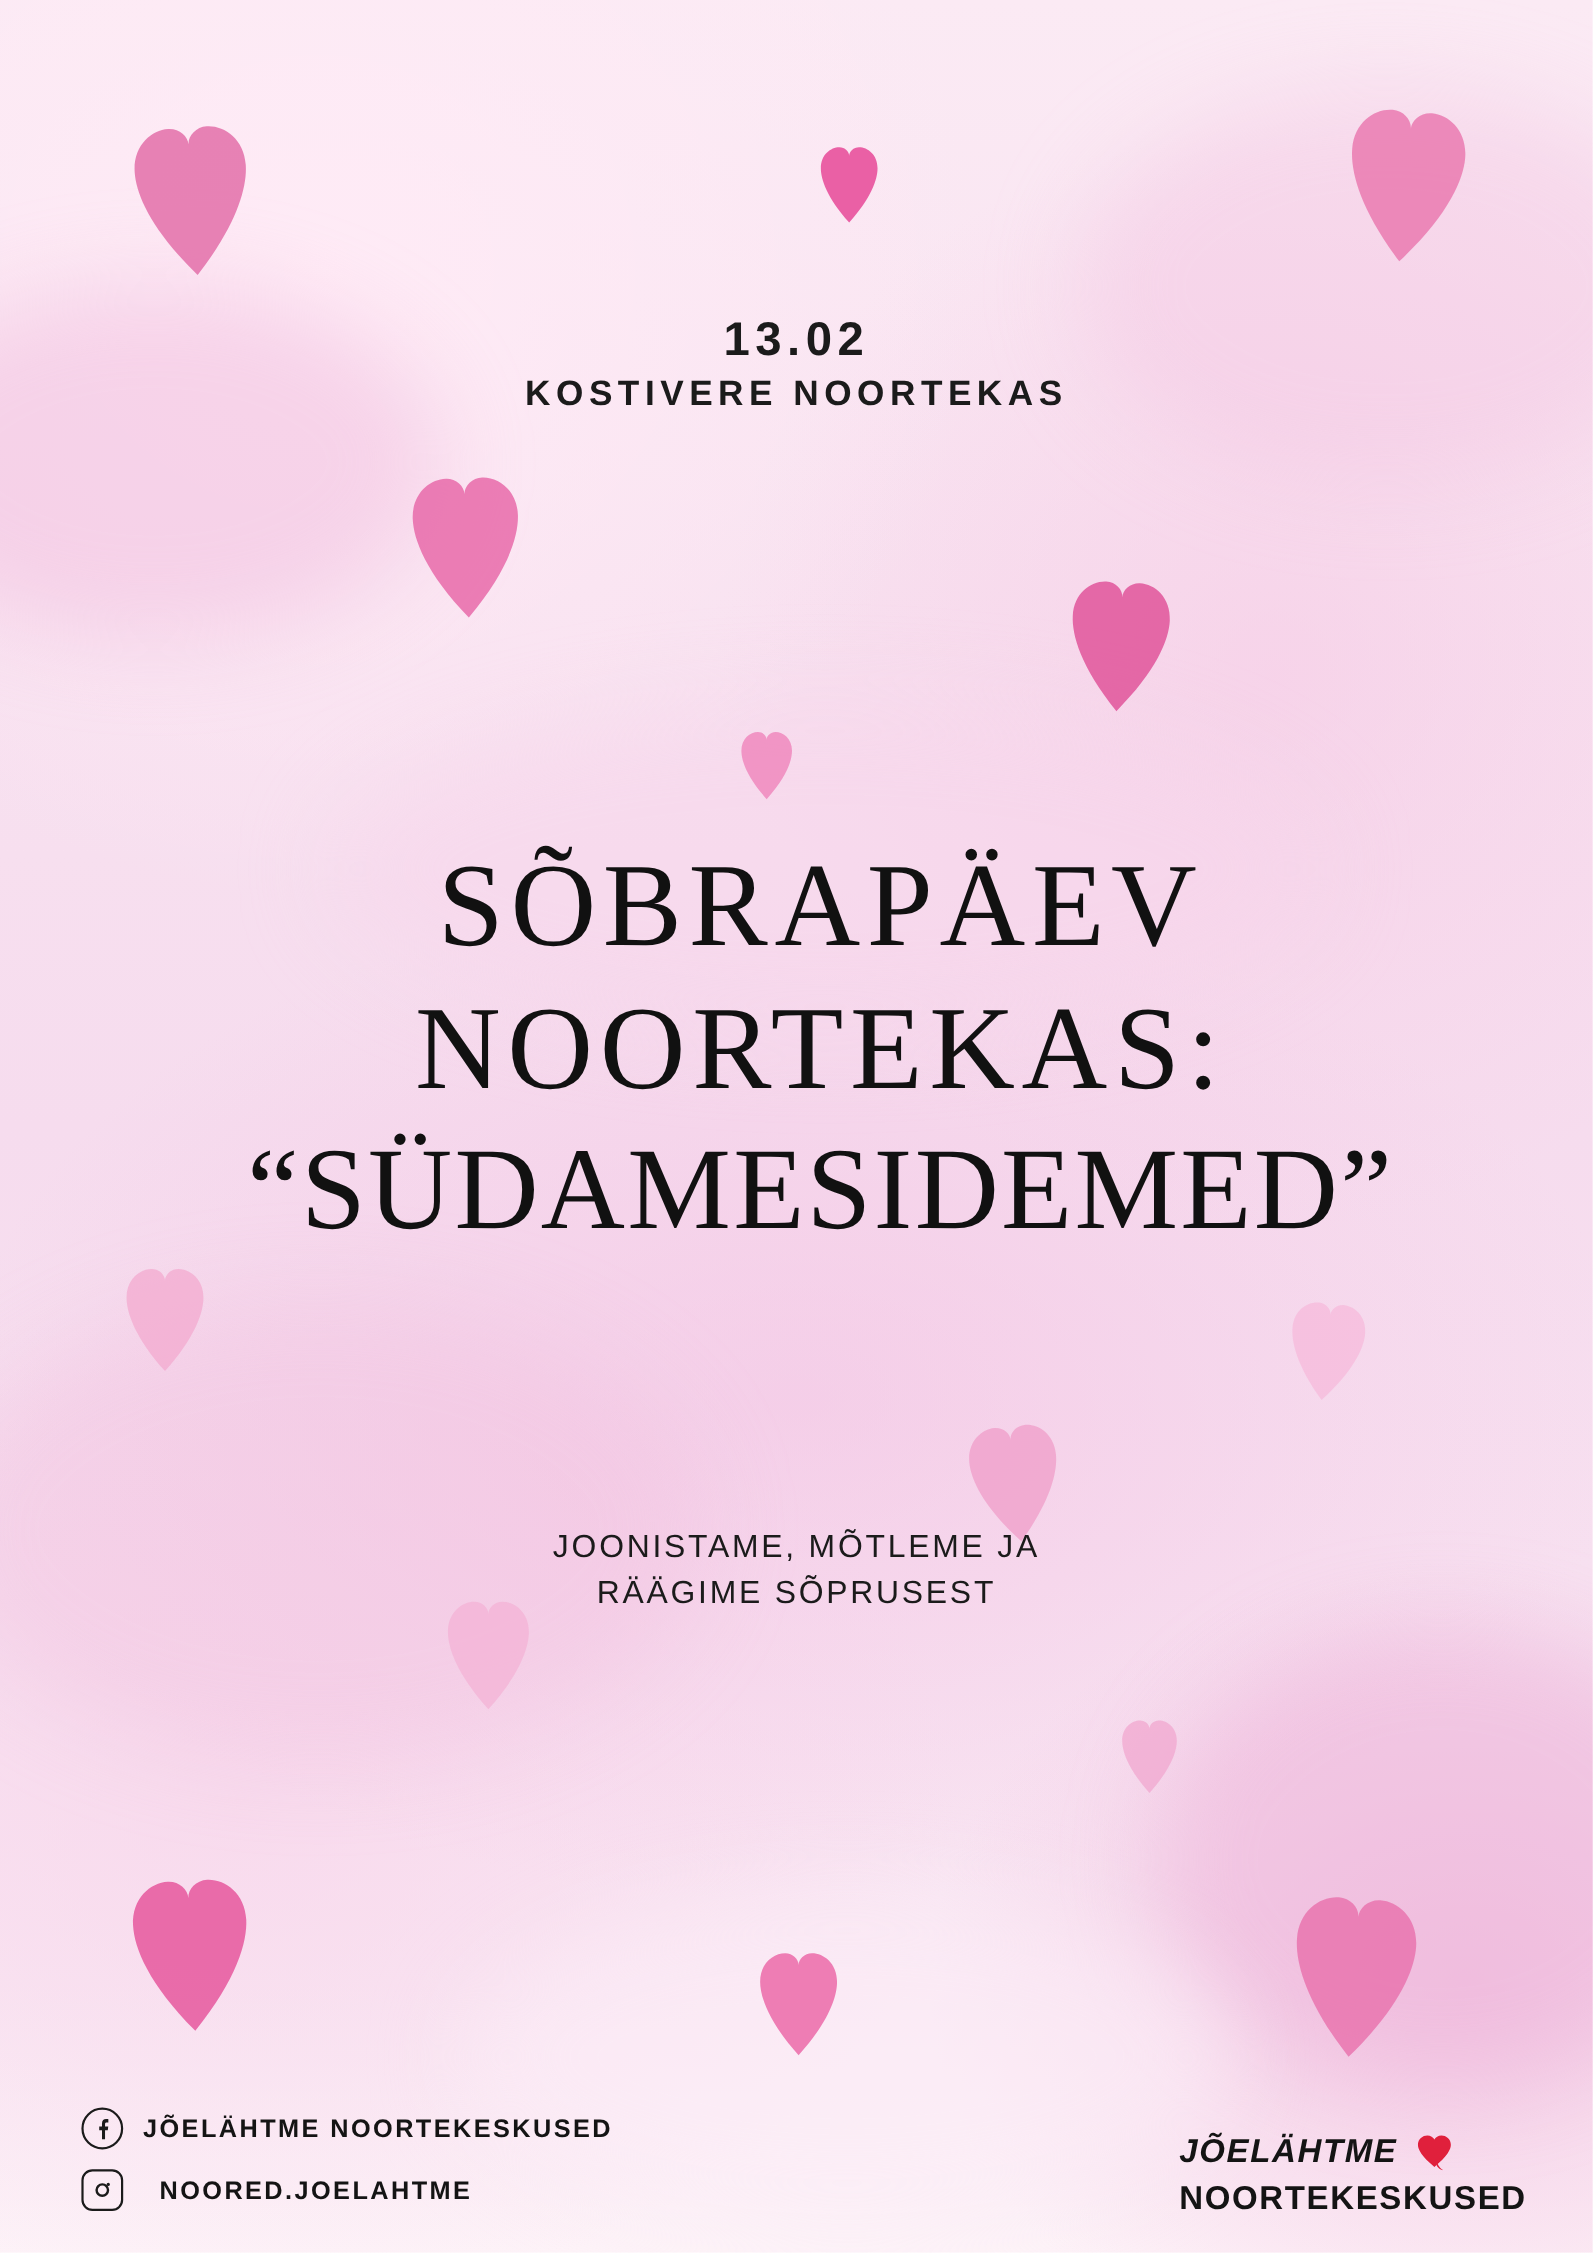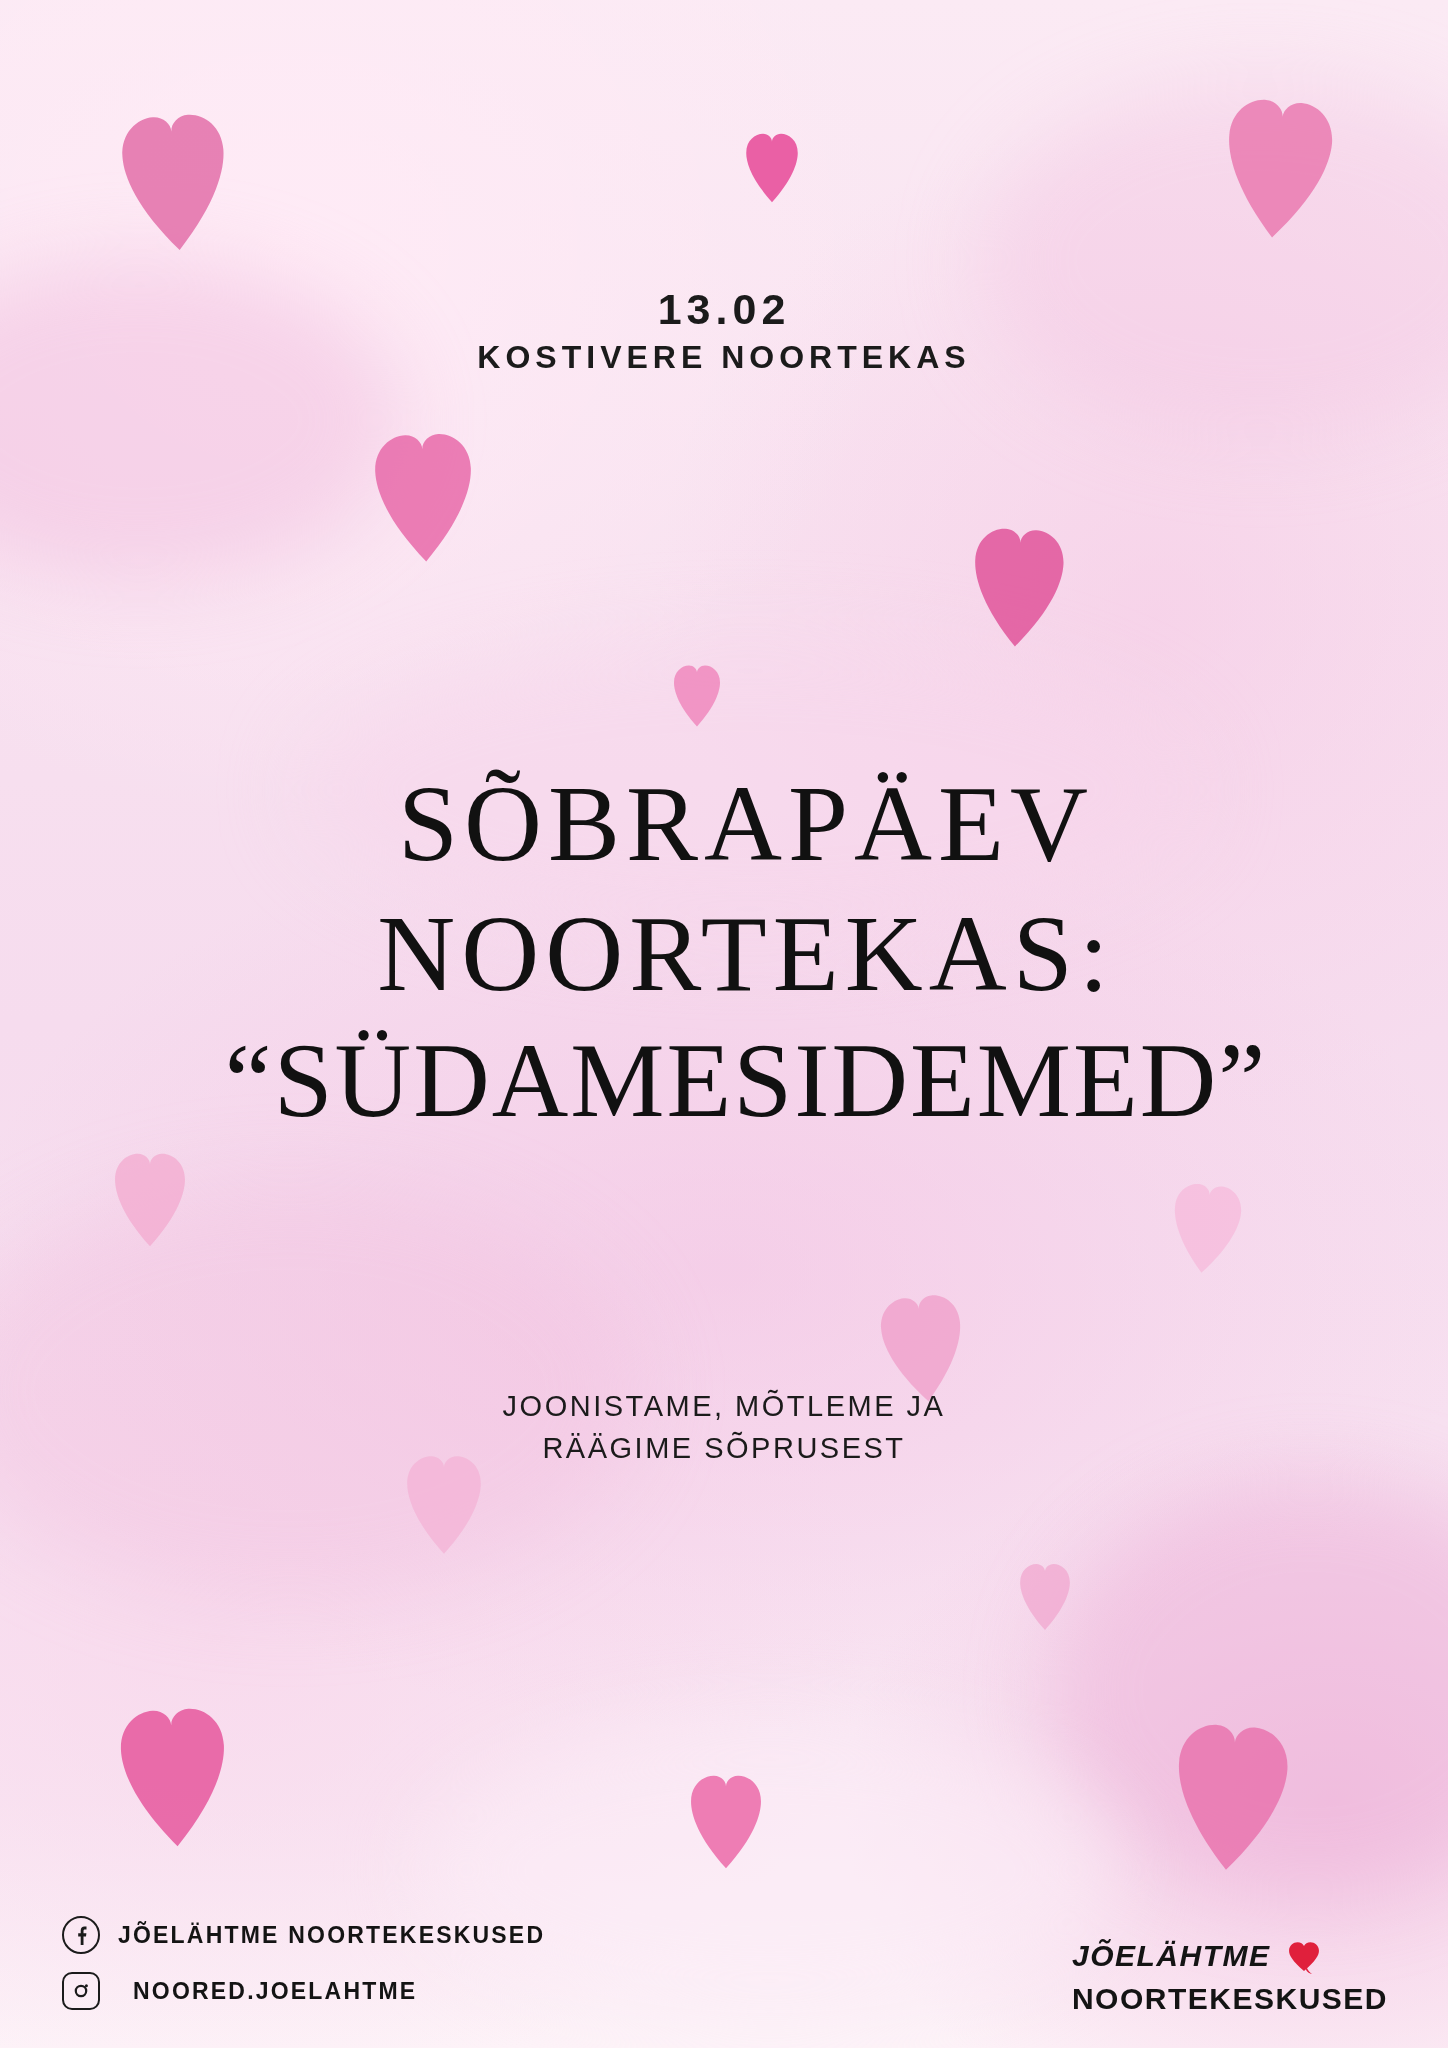--- a/index.html
+++ b/index.html
@@ -90,21 +90,21 @@
     right: 0;
     color: #1b1b1b;
     font-weight: normal;
     font-size: 29px;
     letter-spacing: 2.5px;
     line-height: 1.45;
   }
 
   .footer {
     position: absolute;
-    left: 0;
+    left: 12px;
     right: 0;
     bottom: 0;
     height: 140px;
   }
 
   .social {
     position: absolute;
     left: 62px;
     bottom: 38px;
     text-align: left;

